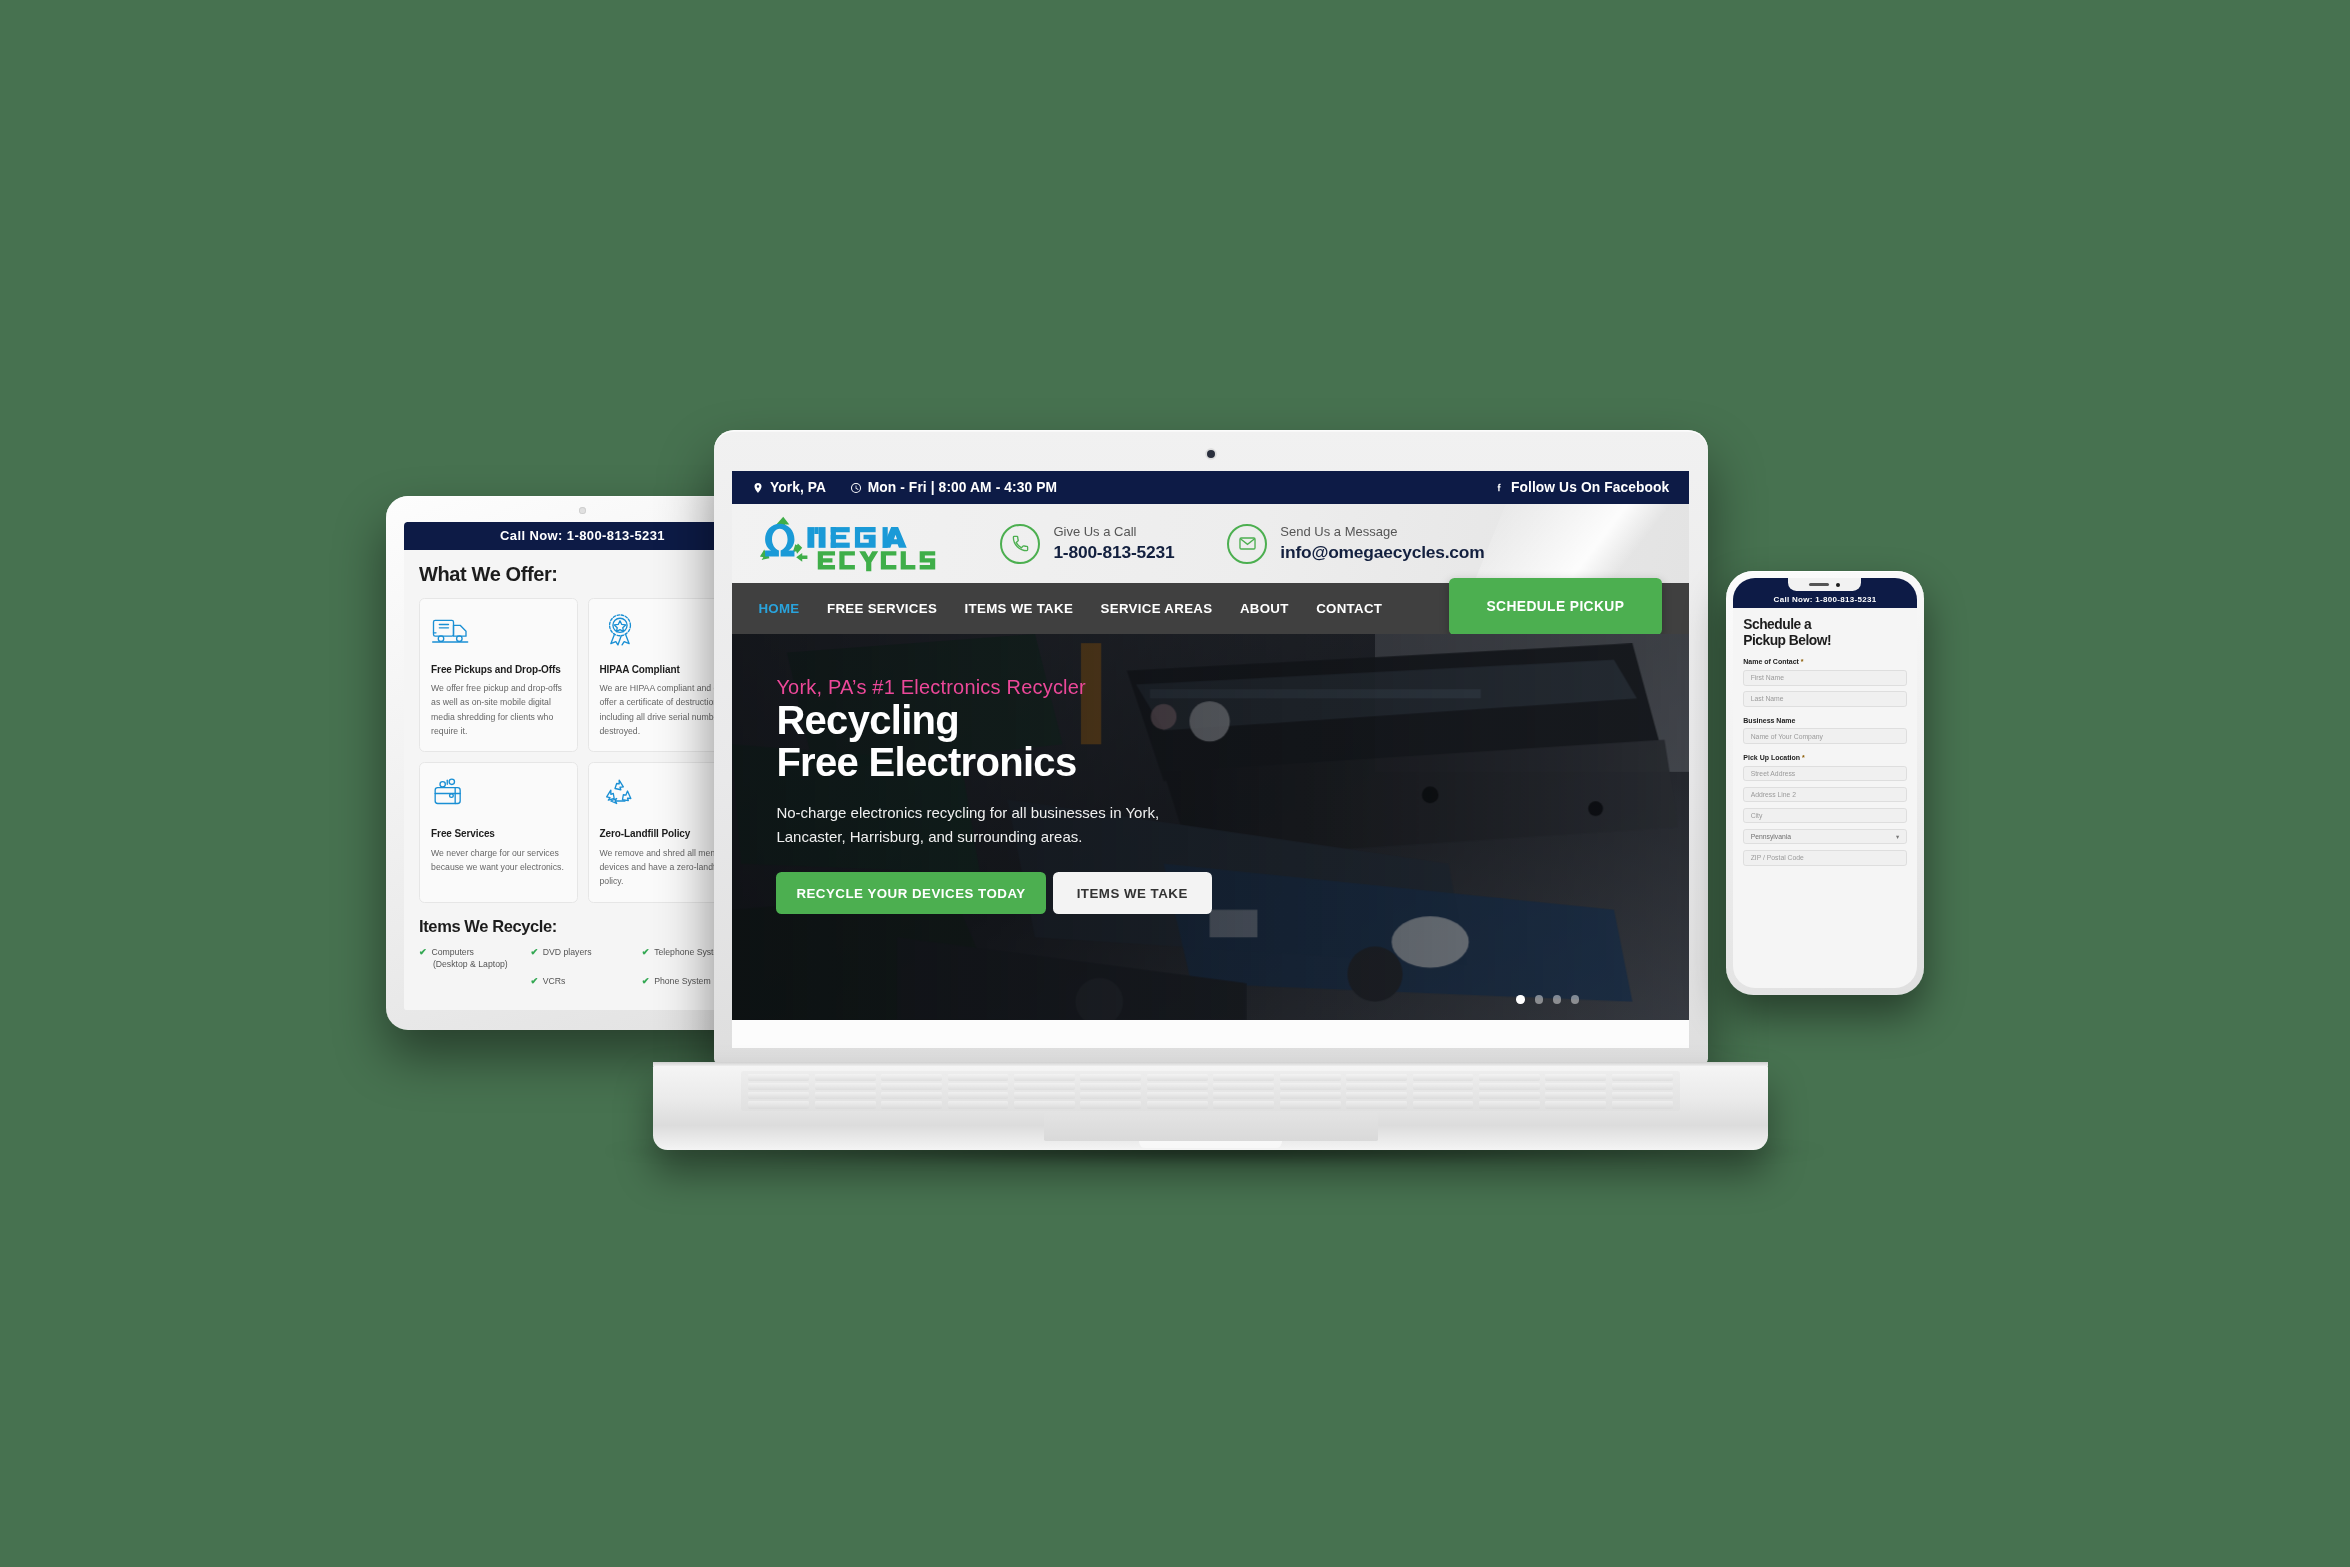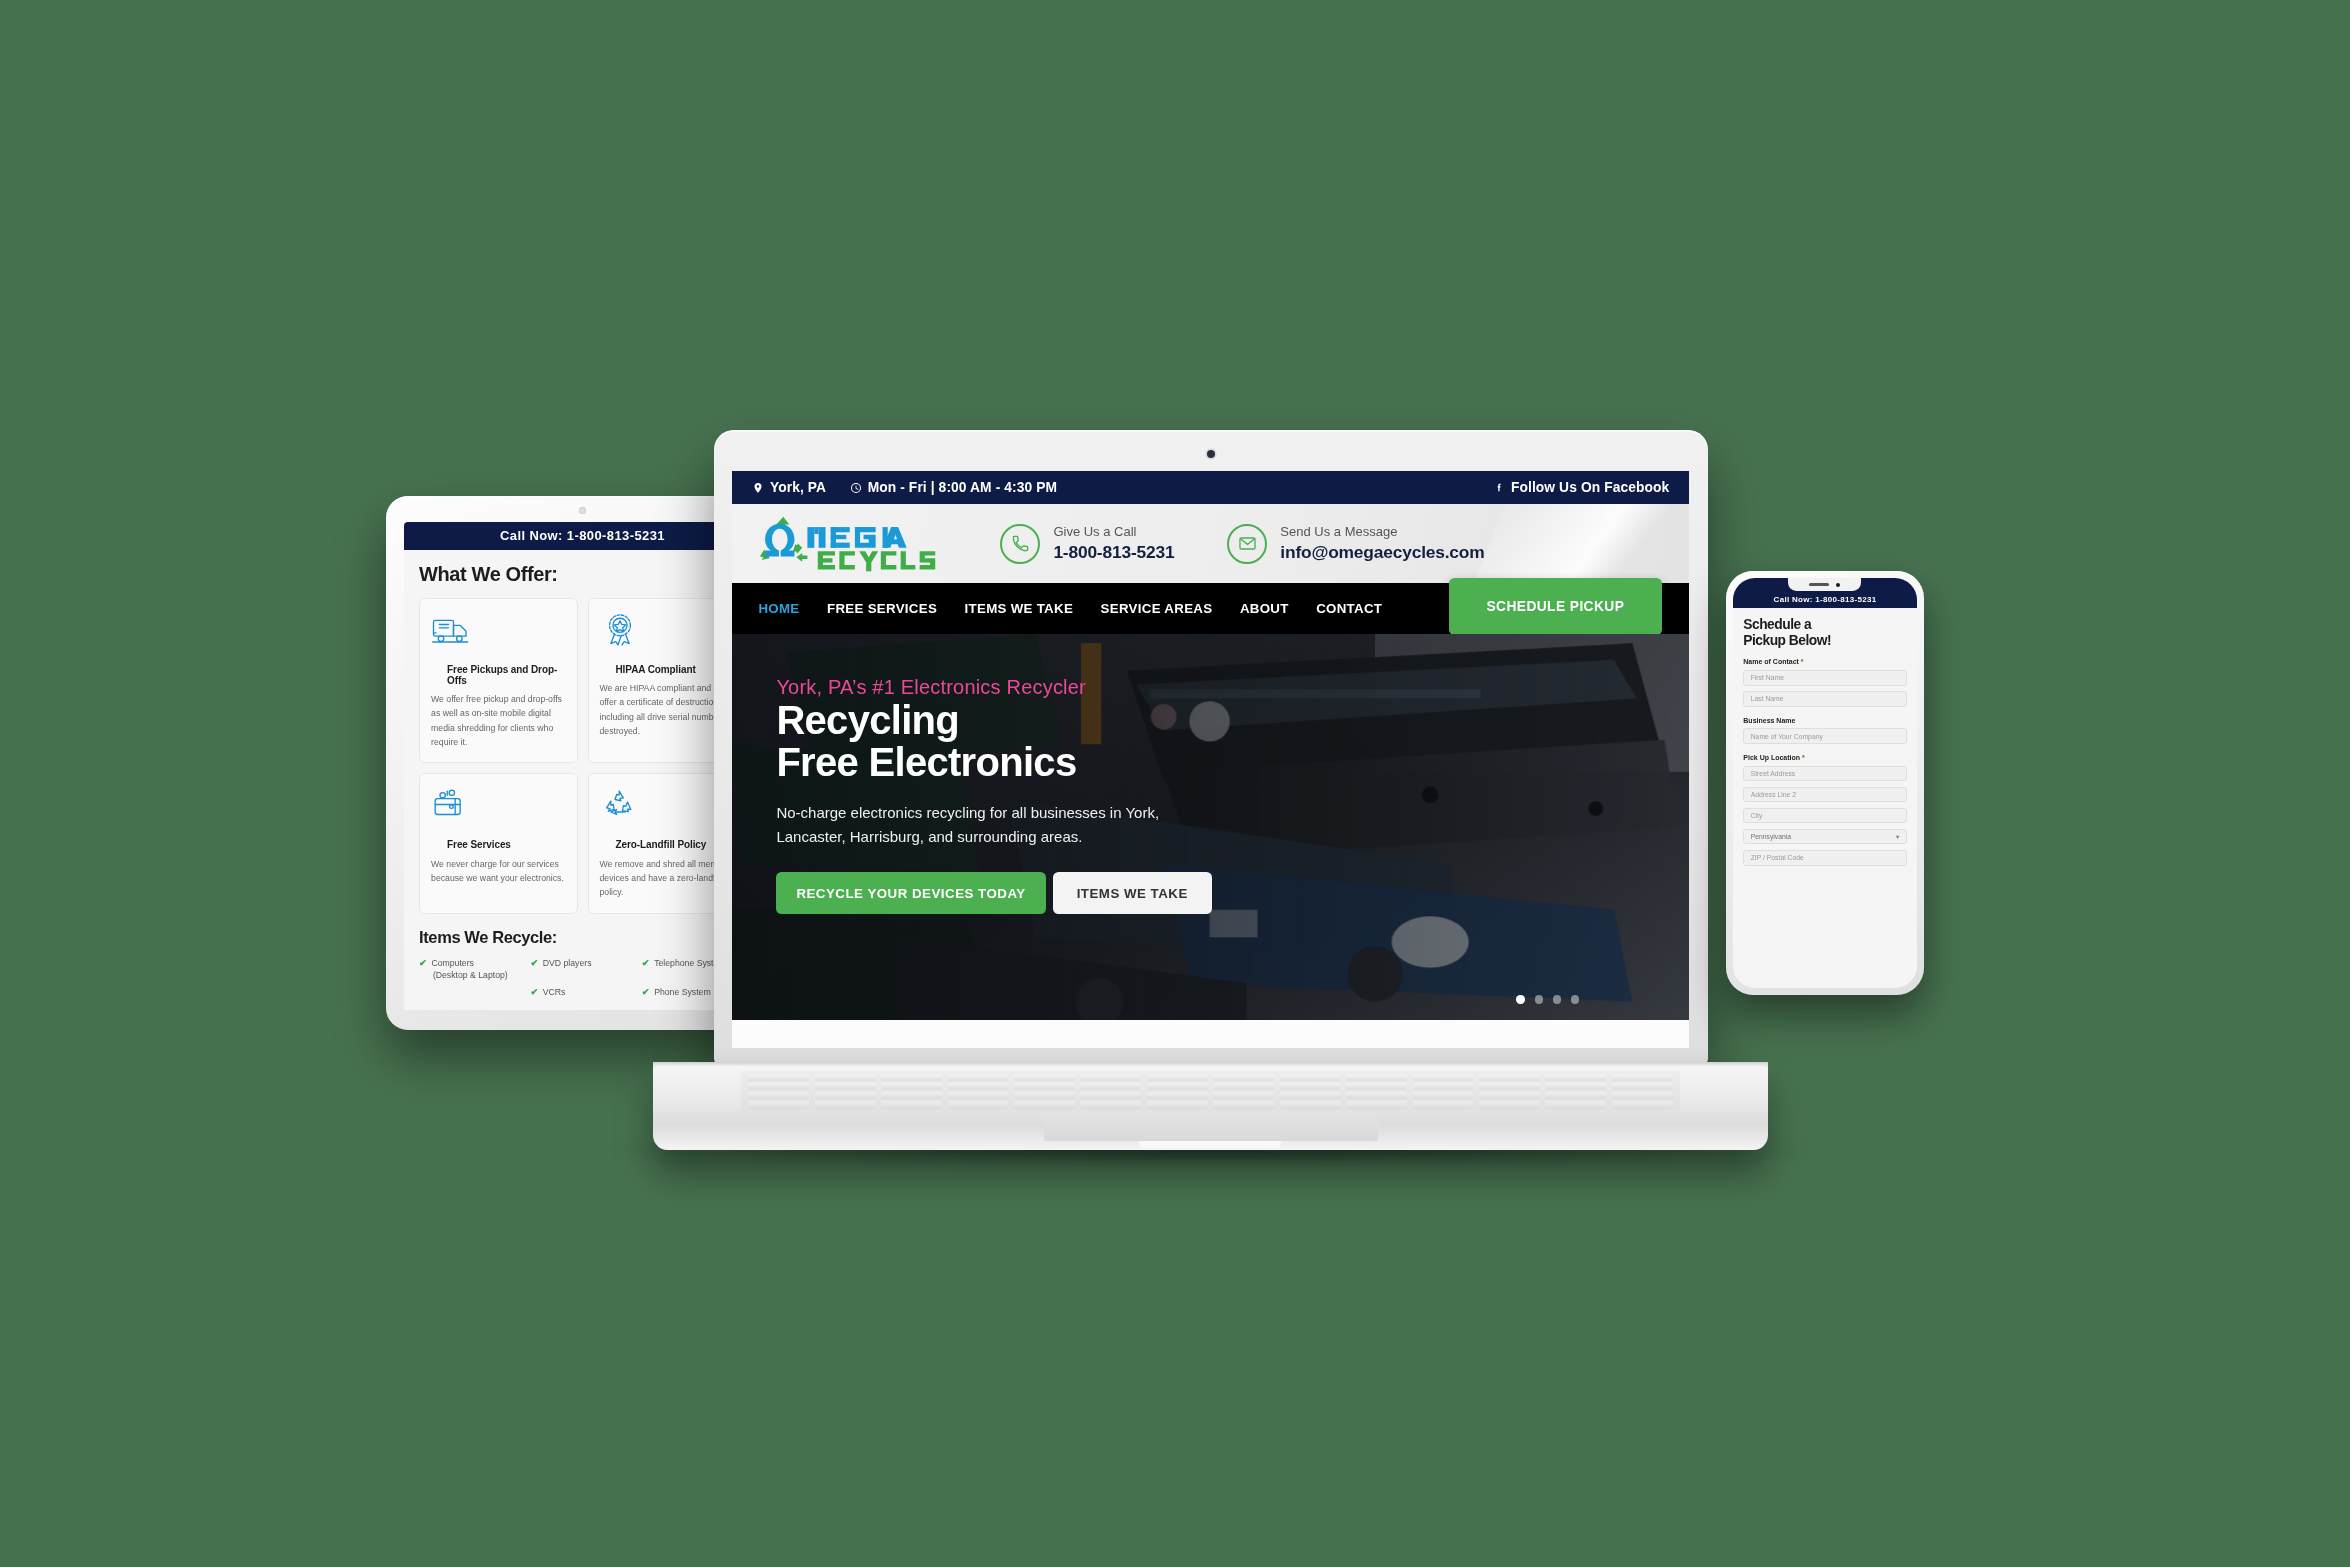--- a/index.html
+++ b/index.html
@@ -84,21 +84,21 @@
   .contact { display:flex; align-items:center; gap: 13px; }
   .contact-ring {
     width: 40px; height: 40px; border: 2px solid #4caf50; border-radius: 50%;
     display:flex; align-items:center; justify-content:center;
   }
   .contact-ring svg { width: 19px; height: 19px; stroke:#4caf50; fill:none; stroke-width:1.7; }
   .contact-label { font-size: 13px; color:#555; margin-bottom:2.8px; }
   .contact-value { font-size: 17.4px; font-weight: 800; color:#13203f; letter-spacing:-0.2px; }
 
   .navbar {
-    height: 51px; background: #000000; display:flex; align-items:center;
+    height: 51px; background: #404040; display:flex; align-items:center;
     padding-left: 26px; position:relative;
   }
   .nav-links { display:flex; align-items:center; gap: 27.5px; }
   .nav-link {
     color:#fff; font-size: 13.3px; font-weight: 800; letter-spacing: 0.3px;
     text-transform: uppercase; white-space:nowrap;
   }
   .nav-link.active { color:#29a3dc; }
   .nav-cta {
     position:absolute; right: 27.5px; top: -5.5px; height: 57px; min-width: 213px;
@@ -149,21 +149,21 @@
   }
   .tb-body { padding: 13px 14.7px 0 14.7px; }
   .tb-h2 { font-size: 20px; font-weight: 900; color:#1d1d1d; letter-spacing:-0.4px; margin-bottom: 12px; }
   .tb-grid { display:grid; grid-template-columns: 1fr 1fr; gap: 10px; }
   .tb-card {
     background:#fafafa; border:0.9px solid #e6e6e6; border-radius:5.5px; padding: 12px 11px 13px 11px;
     min-height: 138px;
   }
   .tb-card-icon { height: 40px; margin-bottom: 13px; }
   .tb-card-icon svg { width: 40px; height: 37px; stroke:#1a8fd4; fill:none; stroke-width:1.6; stroke-linecap:round; stroke-linejoin:round; }
-  .tb-card-title { font-size: 10px; font-weight: 800; color:#1d1d1d; margin-bottom: 6.4px; letter-spacing:-0.1px;margin-left:16px; }
+  .tb-card-title { font-size: 10px; font-weight: 800; color:#1d1d1d; margin-bottom: 6.4px; letter-spacing:-0.1px; }
   .tb-card-text { font-size: 8.7px; line-height: 1.65; color:#666; }
   .tb-h3 { font-size: 16.5px; font-weight: 900; color:#1d1d1d; letter-spacing:-0.4px; margin: 14.7px 0 9.2px 0; }
   .tb-items { display:grid; grid-template-columns: repeat(3,1fr); column-gap: 7.3px; row-gap: 6.4px; }
   .tb-item-li { display:flex; gap: 4.6px; font-size: 8.7px; color:#555; line-height:1.45; }
   .tb-check { color:#34a853; font-weight:900; font-size:9.2px; flex:0 0 auto; }
   .tb-sub { font-size: 8.7px; color:#555; margin-left: 13.8px; }
 
   
   #phone { position:absolute; left: 1726px; top: 571px; width: 198px; height: 424px; }
   .ph-frame {

